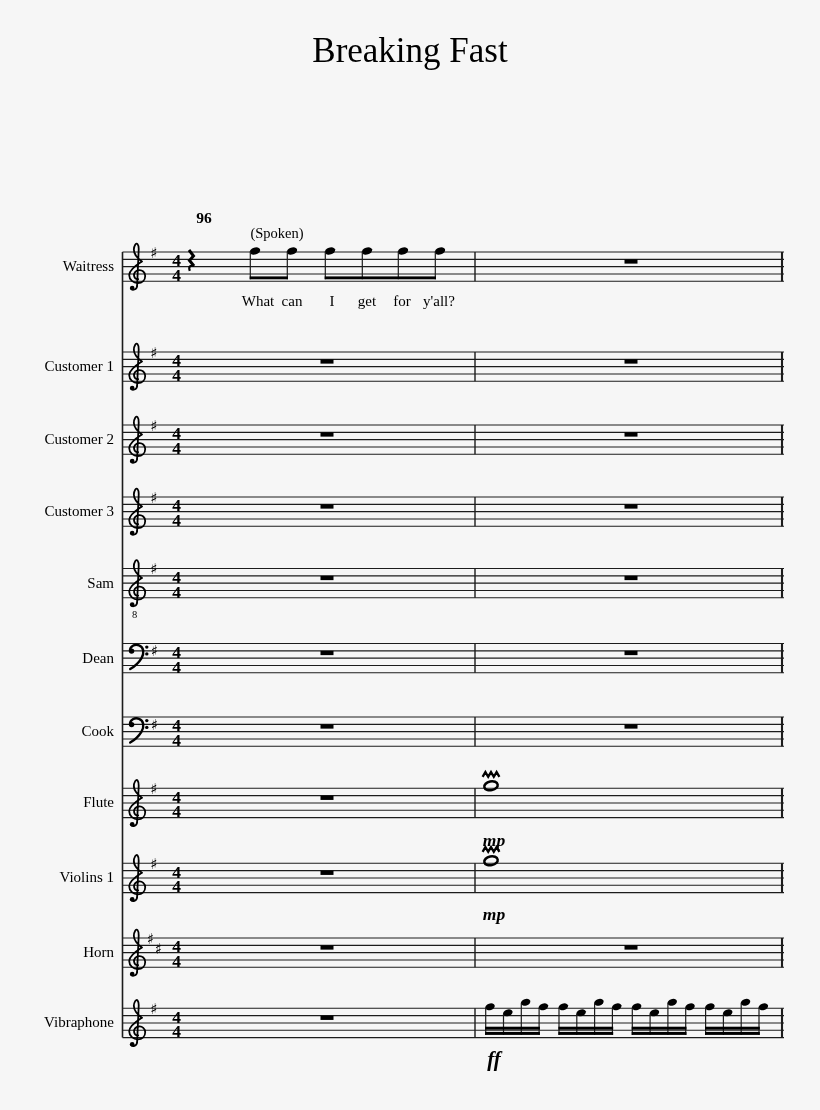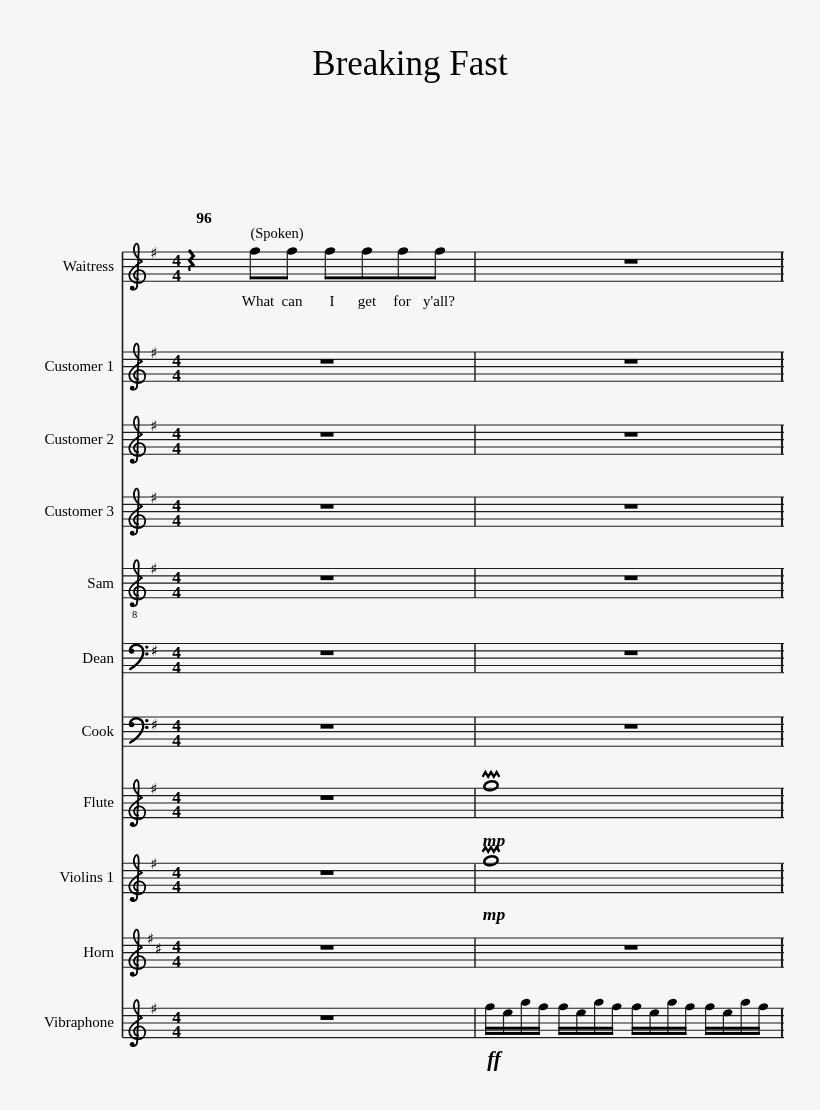--- a/index.html
+++ b/index.html
@@ -2,21 +2,21 @@
 <html><head>
 <meta charset="utf-8">
 <style>
   html,body { margin:0; padding:0; background:#f6f6f6; }
   .page {
     position:relative; width:820px; height:1110px;
     background:#f6f6f6; overflow:hidden;
     font-family:"Liberation Serif", serif; color:#000;
   }
   .title {
-    position:absolute; top:46px; left:0; width:100%;
+    position:absolute; top:33px; left:0; width:100%;
     text-align:center; font-size:35px; line-height:1; color:#000;
   }
   svg { position:absolute; left:0; top:0; }
   svg text { fill:#000; }
   .t-serif  { font-family:"Liberation Serif", serif; }
   .t-bold   { font-weight:bold; }
   .t-dyn    { font-family:"Liberation Serif", serif; font-weight:bold; font-style:italic; }
   .t-sharp  { font-family:"DejaVu Sans", sans-serif; font-weight:bold; }
 </style>
 </head>

